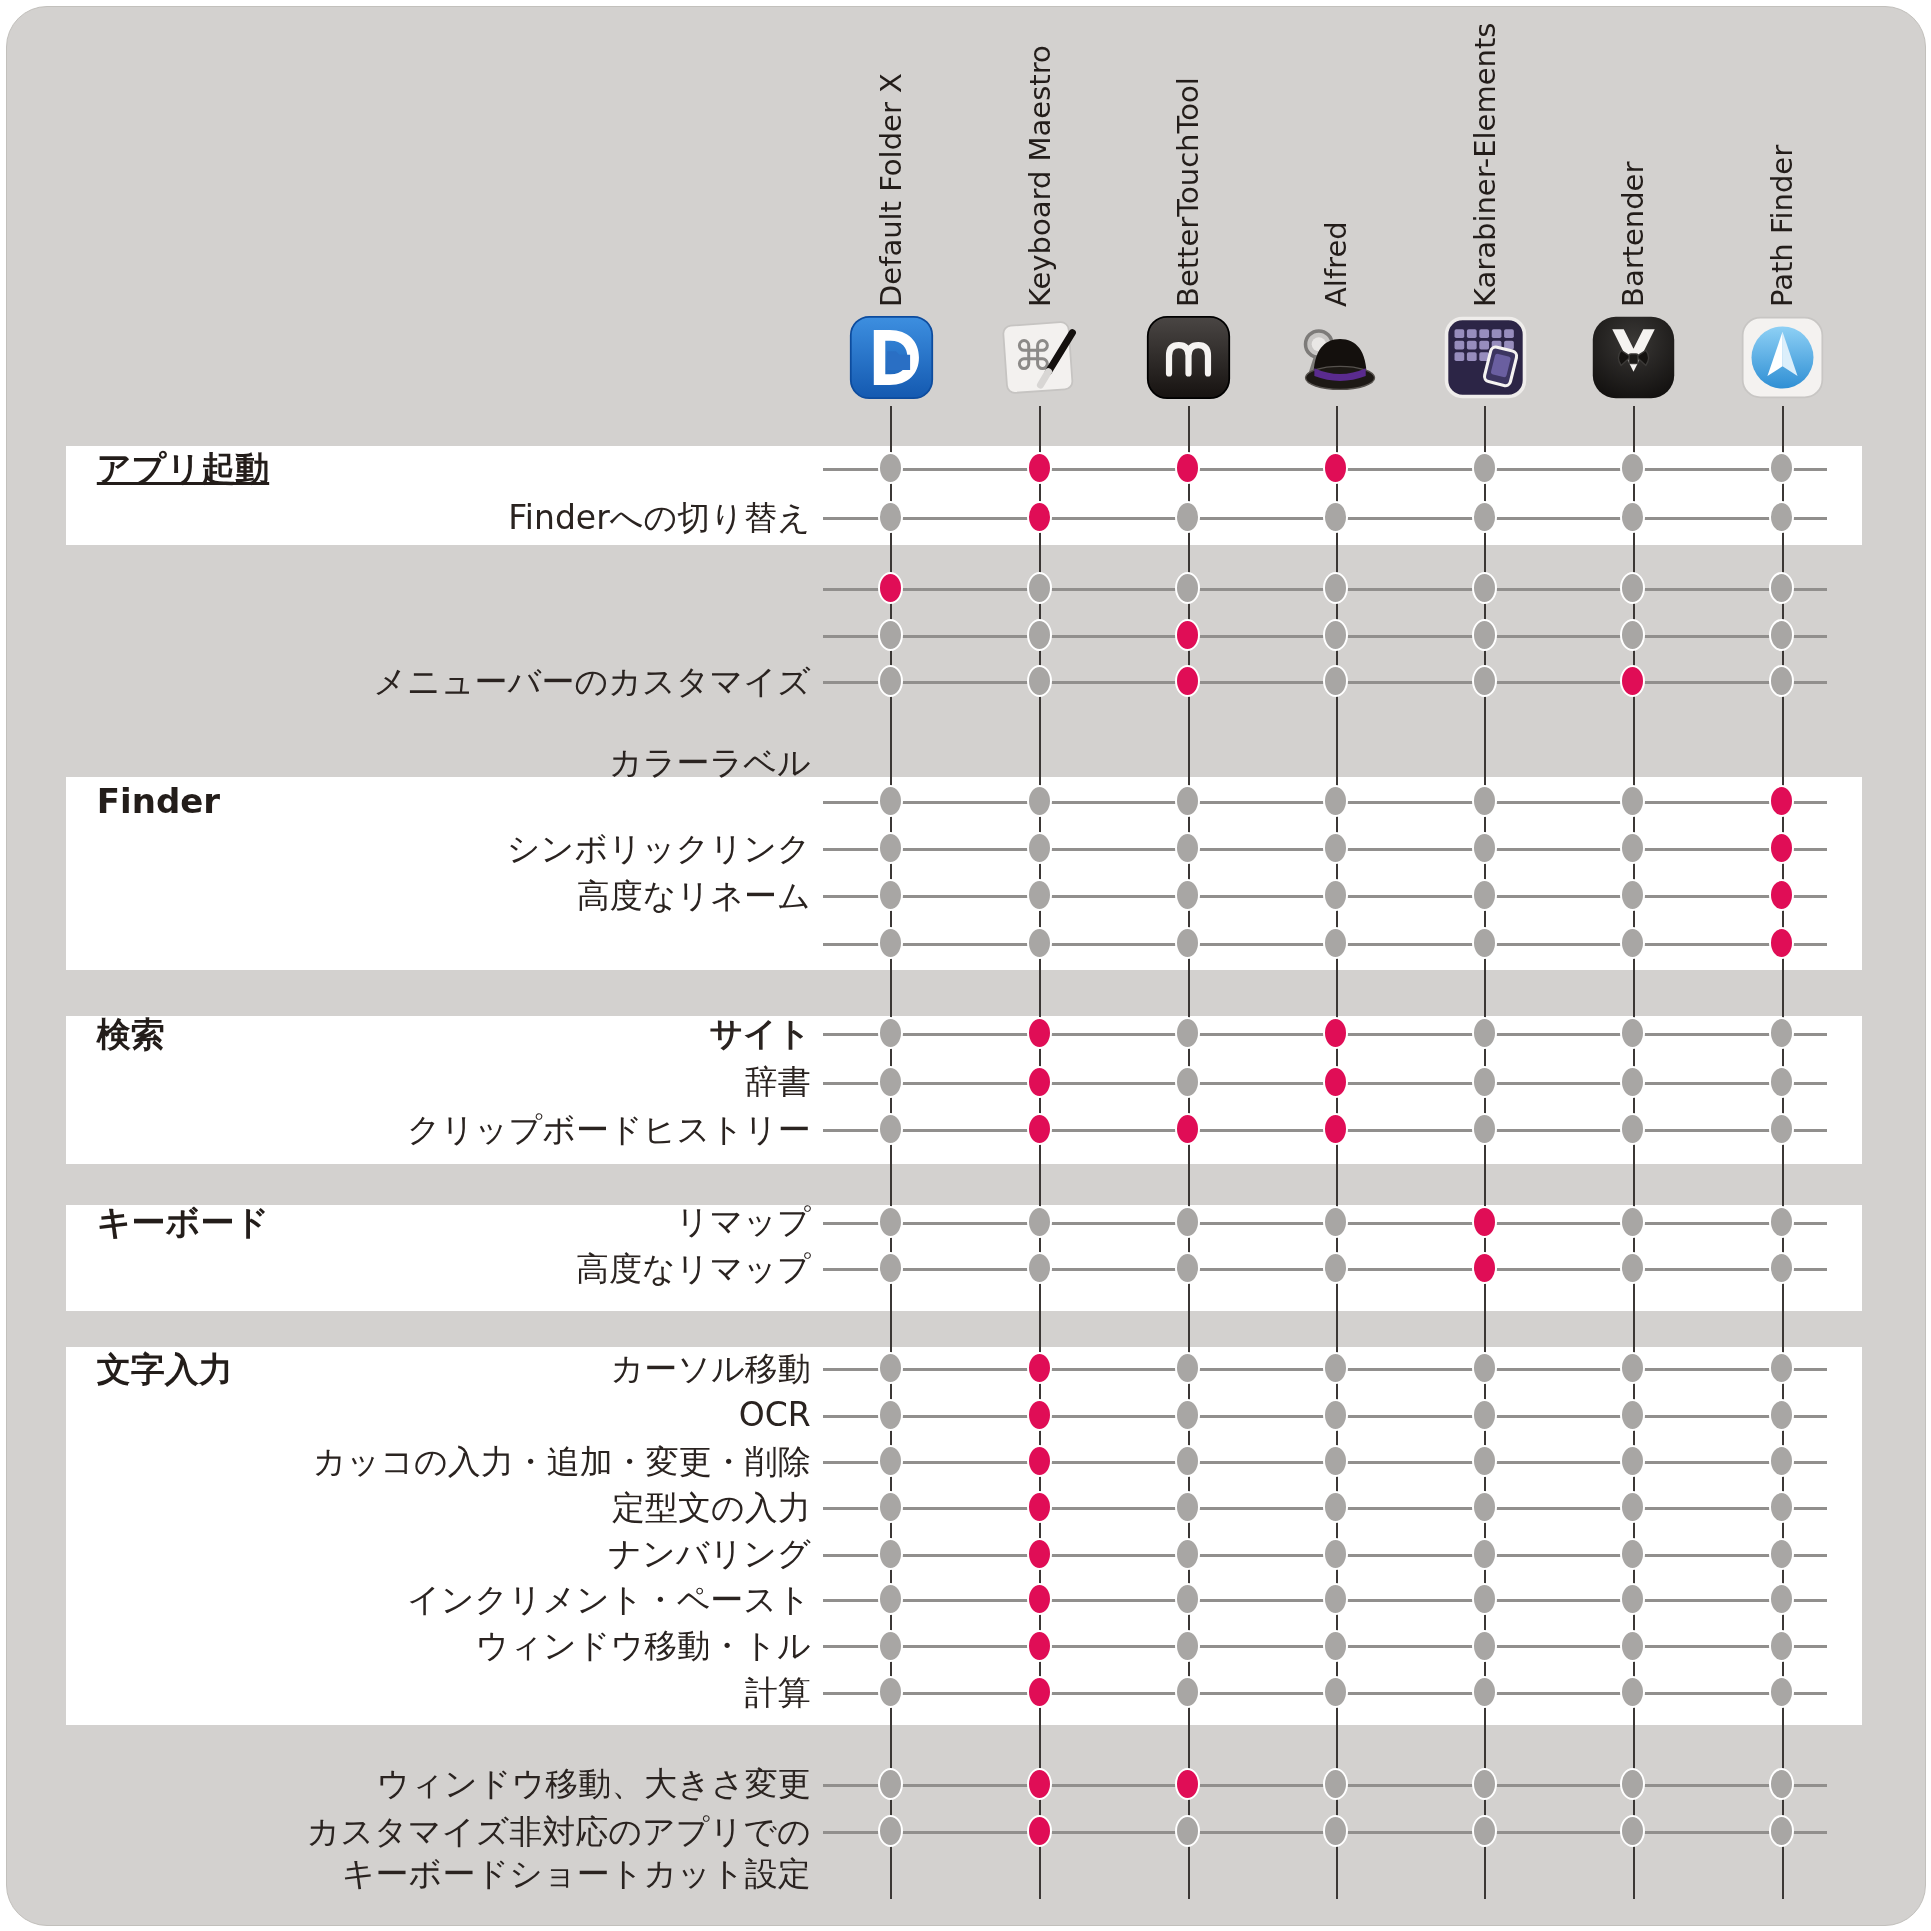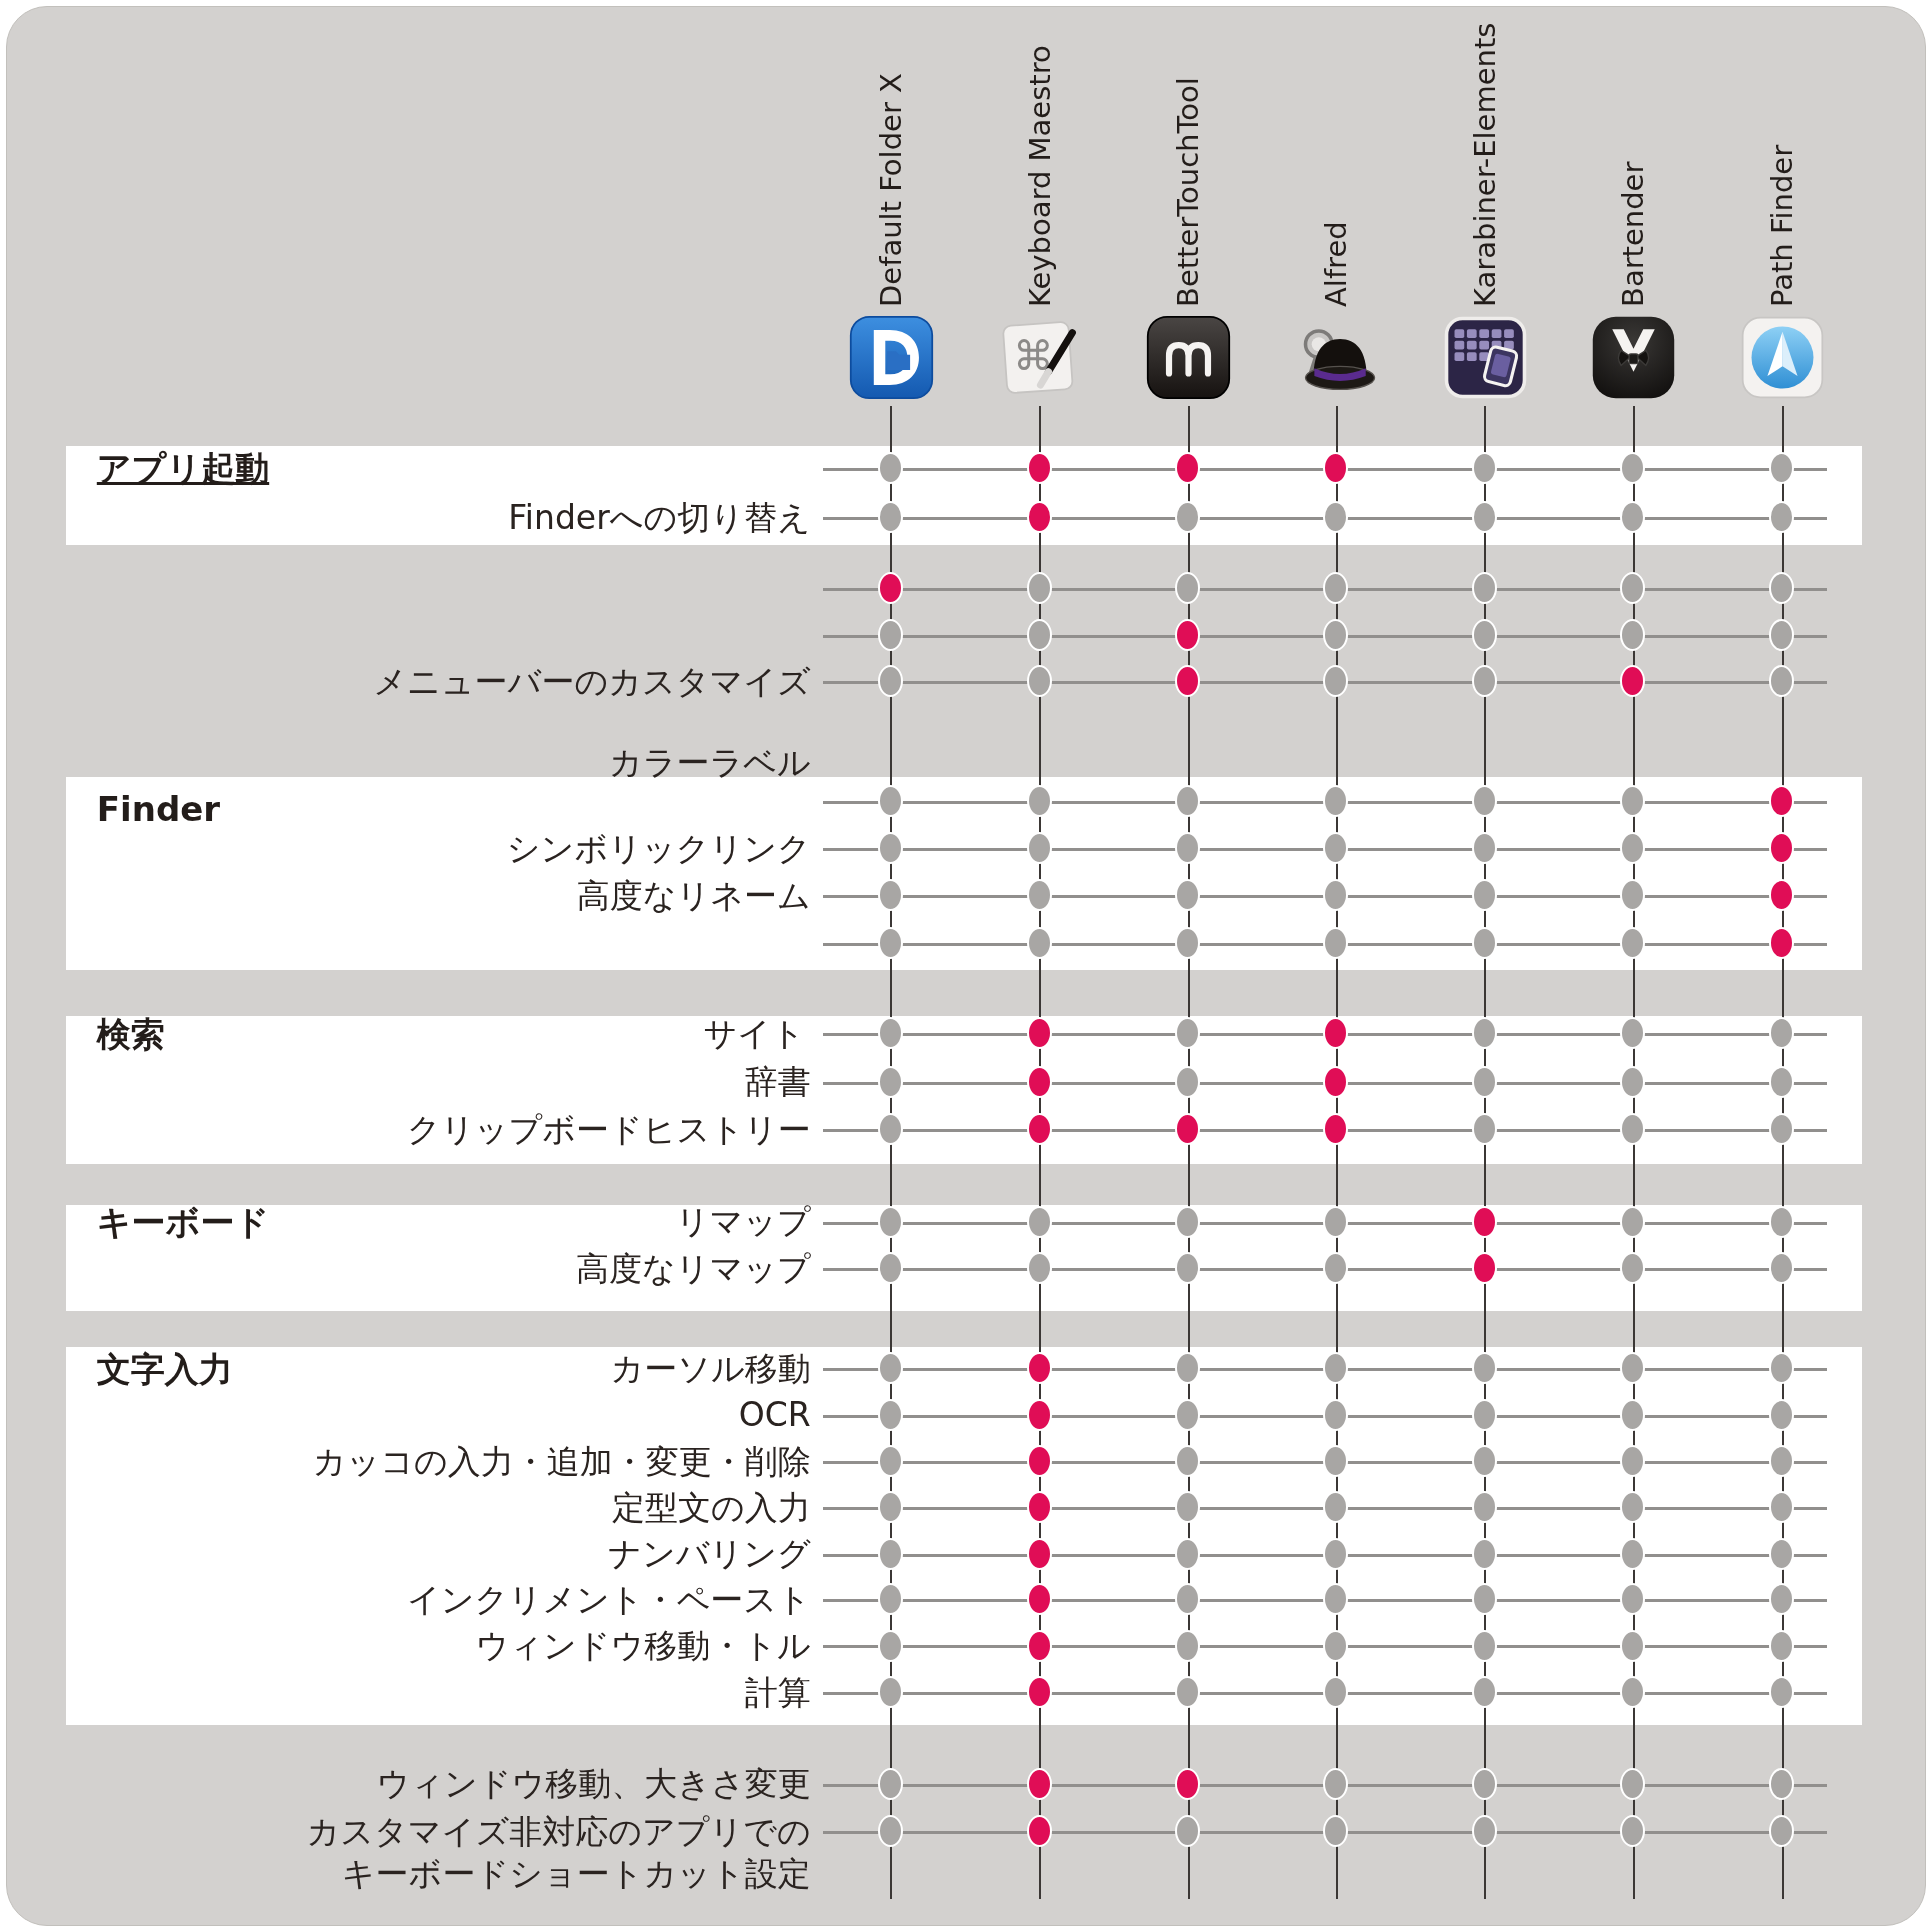--- a/index.html
+++ b/index.html
@@ -191,21 +191,21 @@
     <div class="dot" style="left: 1613px; top: 612px; width: 21px; height: 28px; background: rgb(168, 166, 164); position: absolute;"></div>
     <div class="dot" style="left: 1762px; top: 612px; width: 21px; height: 28px; background: rgb(168, 166, 164); position: absolute;"></div>
     <div class="row-label" style="left: 90px; top: 654px; width: 714px; position: absolute;">メニューバーのカスタマイズ</div>
     <div class="dot" style="left: 871px; top: 658px; width: 21px; height: 28px; background: rgb(168, 166, 164); position: absolute;"></div>
     <div class="dot" style="left: 1020px; top: 658px; width: 21px; height: 28px; background: rgb(168, 166, 164); position: absolute;"></div>
     <div class="dot" style="left: 1168px; top: 658px; width: 21px; height: 28px; background: rgb(224, 13, 86); position: absolute;"></div>
     <div class="dot" style="left: 1316px; top: 658px; width: 21px; height: 28px; background: rgb(168, 166, 164); position: absolute;"></div>
     <div class="dot" style="left: 1465px; top: 658px; width: 21px; height: 28px; background: rgb(168, 166, 164); position: absolute;"></div>
     <div class="dot" style="left: 1613px; top: 658px; width: 21px; height: 28px; background: rgb(224, 13, 86); position: absolute;"></div>
     <div class="dot" style="left: 1762px; top: 658px; width: 21px; height: 28px; background: rgb(168, 166, 164); position: absolute;"></div>
-    <div class="sec-header" style="left: 90px; top: 771px; position: absolute; margin-top: 8px;">Finder</div>
+    <div class="sec-header" style="left: 90px; top: 771px; position: absolute;">Finder</div>
     <div class="row-label" style="left: 90px; top: 735px; width: 714px; position: absolute;">カラーラベル</div>
     <div class="dot" style="left: 871px; top: 778px; width: 21px; height: 28px; background: rgb(168, 166, 164); position: absolute;"></div>
     <div class="dot" style="left: 1020px; top: 778px; width: 21px; height: 28px; background: rgb(168, 166, 164); position: absolute;"></div>
     <div class="dot" style="left: 1168px; top: 778px; width: 21px; height: 28px; background: rgb(168, 166, 164); position: absolute;"></div>
     <div class="dot" style="left: 1316px; top: 778px; width: 21px; height: 28px; background: rgb(168, 166, 164); position: absolute;"></div>
     <div class="dot" style="left: 1465px; top: 778px; width: 21px; height: 28px; background: rgb(168, 166, 164); position: absolute;"></div>
     <div class="dot" style="left: 1613px; top: 778px; width: 21px; height: 28px; background: rgb(168, 166, 164); position: absolute;"></div>
     <div class="dot" style="left: 1762px; top: 778px; width: 21px; height: 28px; background: rgb(224, 13, 86); position: absolute;"></div>
     <div class="row-label" style="left: 90px; top: 821px; width: 714px; position: absolute;">シンボリックリンク</div>
     <div class="dot" style="left: 871px; top: 825px; width: 21px; height: 28px; background: rgb(168, 166, 164); position: absolute;"></div>
@@ -224,21 +224,21 @@
     <div class="dot" style="left: 1613px; top: 872px; width: 21px; height: 28px; background: rgb(168, 166, 164); position: absolute;"></div>
     <div class="dot" style="left: 1762px; top: 872px; width: 21px; height: 28px; background: rgb(224, 13, 86); position: absolute;"></div>
     <div class="dot" style="left: 871px; top: 920px; width: 21px; height: 28px; background: rgb(168, 166, 164); position: absolute;"></div>
     <div class="dot" style="left: 1020px; top: 920px; width: 21px; height: 28px; background: rgb(168, 166, 164); position: absolute;"></div>
     <div class="dot" style="left: 1168px; top: 920px; width: 21px; height: 28px; background: rgb(168, 166, 164); position: absolute;"></div>
     <div class="dot" style="left: 1316px; top: 920px; width: 21px; height: 28px; background: rgb(168, 166, 164); position: absolute;"></div>
     <div class="dot" style="left: 1465px; top: 920px; width: 21px; height: 28px; background: rgb(168, 166, 164); position: absolute;"></div>
     <div class="dot" style="left: 1613px; top: 920px; width: 21px; height: 28px; background: rgb(168, 166, 164); position: absolute;"></div>
     <div class="dot" style="left: 1762px; top: 920px; width: 21px; height: 28px; background: rgb(224, 13, 86); position: absolute;"></div>
     <div class="sec-header" style="left: 90px; top: 1004px; position: absolute;">検索</div>
-    <div class="row-label" style="left: 84px; top: 1006px; width: 714px; position: absolute;">サイト</div>
+    <div class="row-label" style="left: 90px; top: 1006px; width: 714px; position: absolute; font-weight: bold;">サイト</div>
     <div class="dot" style="left: 871px; top: 1010px; width: 21px; height: 28px; background: rgb(168, 166, 164); position: absolute;"></div>
     <div class="dot" style="left: 1020px; top: 1010px; width: 21px; height: 28px; background: rgb(224, 13, 86); position: absolute;"></div>
     <div class="dot" style="left: 1168px; top: 1010px; width: 21px; height: 28px; background: rgb(168, 166, 164); position: absolute;"></div>
     <div class="dot" style="left: 1316px; top: 1010px; width: 21px; height: 28px; background: rgb(224, 13, 86); position: absolute;"></div>
     <div class="dot" style="left: 1465px; top: 1010px; width: 21px; height: 28px; background: rgb(168, 166, 164); position: absolute;"></div>
     <div class="dot" style="left: 1613px; top: 1010px; width: 21px; height: 28px; background: rgb(168, 166, 164); position: absolute;"></div>
     <div class="dot" style="left: 1762px; top: 1010px; width: 21px; height: 28px; background: rgb(168, 166, 164); position: absolute;"></div>
     <div class="row-label" style="left: 90px; top: 1054px; width: 714px; position: absolute;">辞書</div>
     <div class="dot" style="left: 871px; top: 1059px; width: 21px; height: 28px; background: rgb(168, 166, 164); position: absolute;"></div>
     <div class="dot" style="left: 1020px; top: 1059px; width: 21px; height: 28px; background: rgb(224, 13, 86); position: absolute;"></div>

